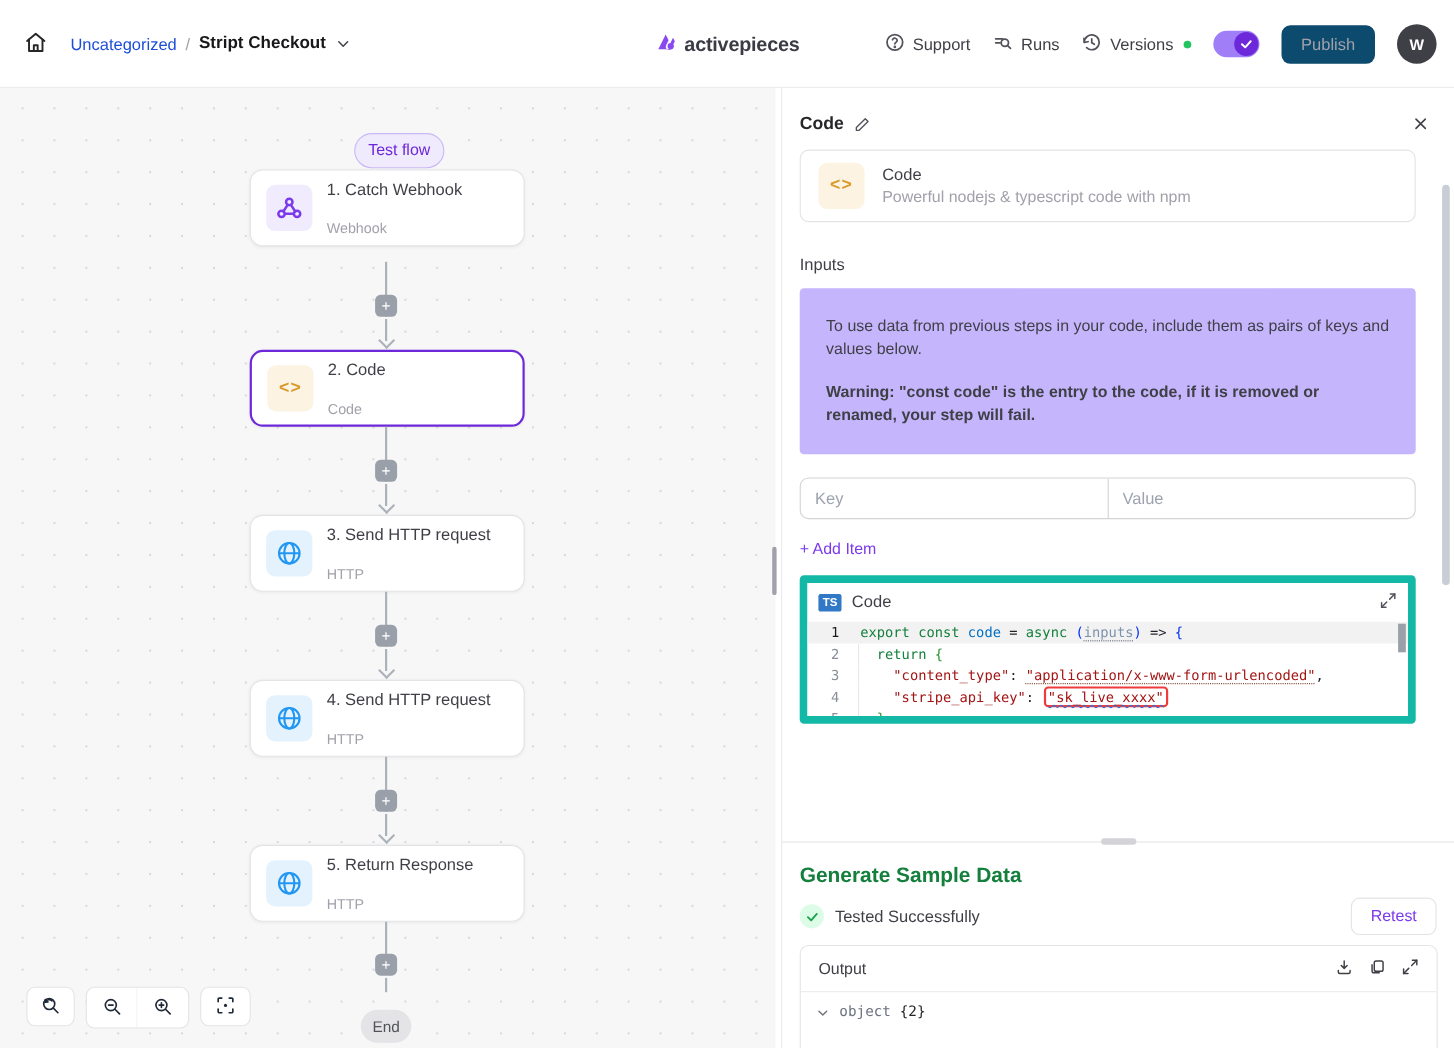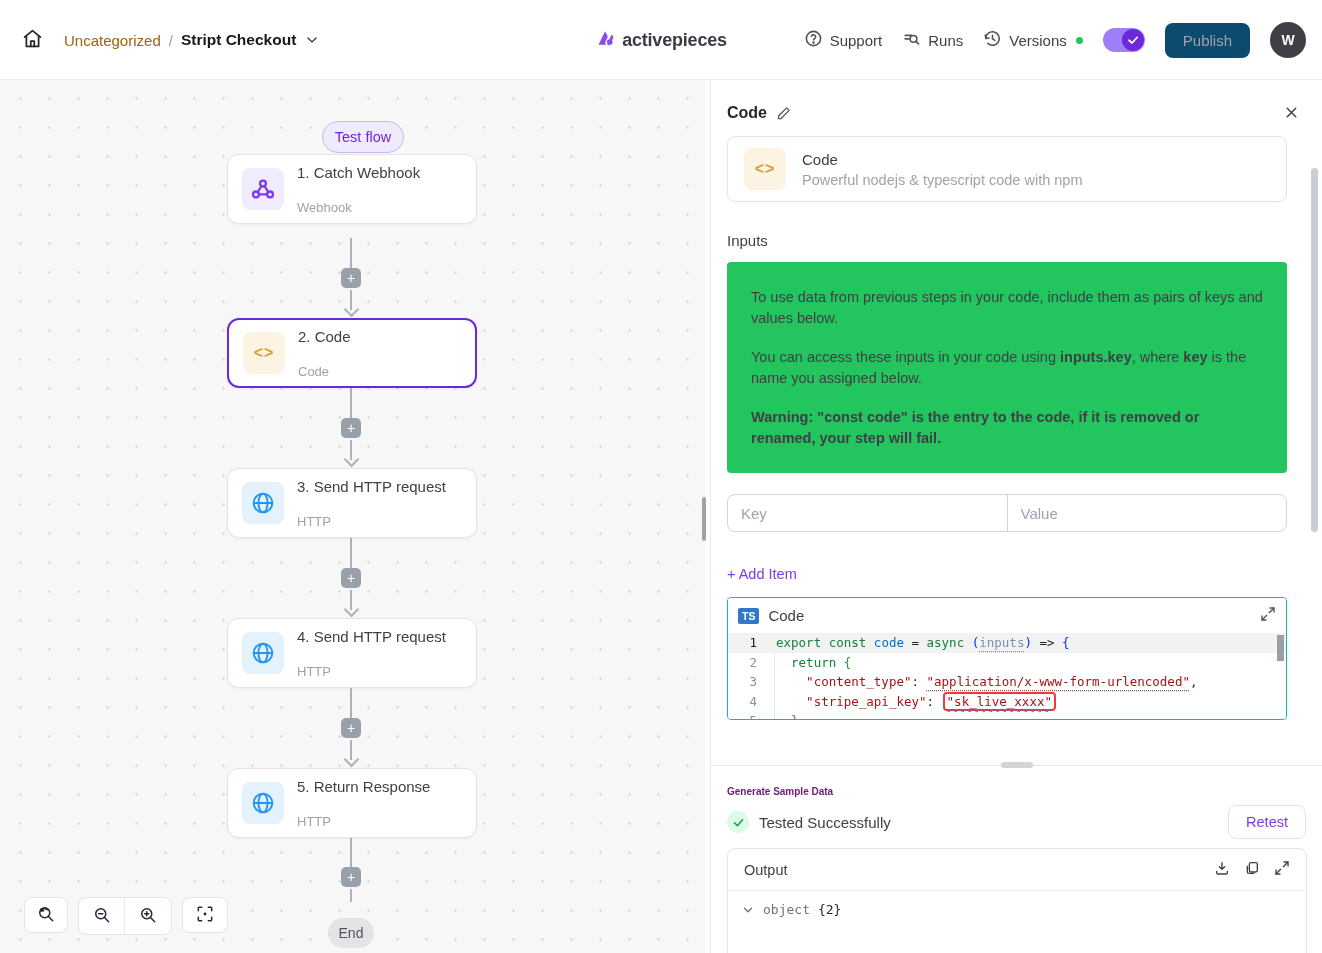--- a/index.html
+++ b/index.html
@@ -6,21 +6,21 @@
   html,body { width:1322px; height:953px; overflow:hidden; background:#fff;
     font-family:"Liberation Sans", sans-serif; color:#3f3f46; }
 
   
   .header { position:absolute; top:0; left:0; width:1322px; height:80px; background:#fff;
     border-bottom:1px solid #ededf0; z-index:5; }
   .hdr-left { position:absolute; left:14px; top:0; height:80px; display:flex; align-items:center; gap:14px; }
   .icon-btn { width:36px; height:36px; display:flex; align-items:center; justify-content:center;
     border-radius:8px; cursor:pointer; background:transparent; border:none; }
   .breadcrumb { display:flex; align-items:center; gap:8px; font-size:15px; }
-  .bc-category { color:#a16207; }
+  .bc-category { color:#1d4ed8; }
   .bc-sep { color:#a1a1aa; }
   .bc-current { color:#18181b; font-weight:600; font-size:15.5px; }
   .logo { position:absolute; left:50%; top:0; transform:translateX(-50%); height:80px;
     display:flex; align-items:center; gap:7px; }
   .logo-text { font-size:18px; font-weight:700; color:#3b3b46; letter-spacing:-0.2px; }
   .hdr-right { position:absolute; right:16px; top:0; height:80px; display:flex; align-items:center; gap:20px; }
   .hdr-item { display:flex; align-items:center; gap:7px; font-size:15px; color:#3f3f46; cursor:pointer; background:none; border:none; font-family:inherit; }
   .green-dot { width:7px; height:7px; border-radius:50%; background:#22c55e; margin-left:2px; }
   .toggle { width:42px; height:24px; border-radius:12px; background:#9f7ef7; position:relative; cursor:pointer; border:none; }
   .toggle-thumb { position:absolute; right:1px; top:1px; width:22px; height:22px; border-radius:50%;
@@ -72,38 +72,38 @@
     border-left:1px solid #ebebee; }
   .panel-top { position:absolute; top:0; left:0; right:0; height:685px; overflow:hidden; padding:24px 36px 0 16px; }
   .panel-title-row { display:flex; align-items:center; gap:9px; position:relative; }
   .panel-title { font-size:16px; font-weight:700; color:#27272a; }
   .close-x { position:absolute; right:-14px; top:0; background:none; border:none; cursor:pointer; color:#3f3f46; }
   .piece-card { margin-top:14px; width:560px; border:1px solid #e4e4e7; border-radius:8px;
     padding:11px 16px; display:flex; align-items:center; gap:16px; }
   .piece-name { font-size:15px; color:#3f3f46; }
   .piece-desc { font-size:14.5px; color:#a1a1aa; margin-top:4px; }
   .inputs-label { margin-top:30px; font-size:15px; color:#3f3f46; }
-  .info-box { margin-top:13px; width:560px; background:#22c55e; border-radius:4px; padding:25px 24px; }
+  .info-box { margin-top:13px; width:560px; background:#c4b5fd; border-radius:4px; padding:25px 24px; }
   .info-box p { font-size:14.5px; line-height:1.42; color:#3f3f46; }
   .info-box p + p { margin-top:19px; }
   .kv-group { margin-top:21px; width:560px; height:38px; border:1px solid #d4d4d8; border-radius:8px;
     display:flex; overflow:hidden; background:#fff; }
   .kv-group input { flex:1; border:none; outline:none; font-size:15px; padding:0 13px;
     font-family:inherit; color:#3f3f46; background:transparent; }
   .kv-group input::placeholder { color:#9ca3af; }
   .kv-div { width:1px; background:#d4d4d8; }
-  .add-item { margin-top:34px; color:#7c3aed; font-size:14.5px; background:none; border:none;
+  .add-item { margin-top:20px; color:#7c3aed; font-size:14.5px; background:none; border:none;
     cursor:pointer; font-family:inherit; display:block; }
   .askai-row { margin-top:12px; width:560px; display:flex; justify-content:flex-end; }
   .askai-btn { display:flex; align-items:center; gap:9px; border:1px solid #e4e4e7; background:#fff;
     border-radius:8px; padding:7px 14px; cursor:pointer; font-family:inherit; }
   .askai-label { color:#7c3aed; font-size:14.5px; }
 
   
-  .code-block { margin-top:15px; width:560px; border:1px solid #14b8a6; border-radius:4px; overflow:hidden; }
+  .code-block { margin-top:15px; width:560px; border:7px solid #14b8a6; border-radius:4px; overflow:hidden; }
   .code-header { display:flex; align-items:center; gap:9px; padding:8px 10px; background:#fff; }
   .ts-badge { background:#3178c6; color:#fff; font-size:10.5px; font-weight:700; padding:2px 4px; border-radius:2px; }
   .code-header-title { font-size:15px; color:#3f3f46; flex:1; }
   .code-expand { background:none; border:none; cursor:pointer; color:#52525b; }
   .code-body { position:relative; height:86px; background:#fff; overflow:hidden;
     font-family:"DejaVu Sans Mono", monospace; font-size:12.5px; line-height:19.5px; }
   .code-line { display:flex; white-space:pre; }
   .code-line.active { background:#f2f2f2; }
   .line-no { width:46px; flex:none; text-align:right; padding-right:17px; color:#8a8f98; }
   .code-line.active .line-no { color:#1b1b1b; }
@@ -117,21 +117,21 @@
   .boxed { border:2px solid #ee3b3b; border-radius:4px; padding:0 2px; margin-left:1px; }
   .editor-scrollbar { position:absolute; right:2px; top:2px; width:7px; height:26px; background:#9aa0a8; }
   .panel-scrollbar { position:absolute; right:4px; top:88px; width:7px; height:364px;
     background:#c9ced6; border-radius:4px; }
 
   
   .test-panel { position:absolute; left:710px; top:765px; width:612px; height:188px; background:#fff;
     border-left:1px solid #ebebee; border-top:1px solid #e6e6ea; padding:20px 16px 0 16px; }
   .drag-handle { position:absolute; left:50%; top:-4px; transform:translateX(-50%); width:32px; height:6px;
     background:#d4d4d8; border-radius:3px; cursor:row-resize; }
-  .test-title { font-size:10px; font-weight:700; color:#701a75; }
+  .test-title { font-size:19px; font-weight:700; color:#15803d; }
   .status-row { margin-top:14px; display:flex; align-items:center; gap:10px; position:relative; }
   .check-circle { width:22px; height:22px; border-radius:50%; background:#dcfce7;
     display:flex; align-items:center; justify-content:center; }
   .status-label { font-size:15px; color:#3f3f46; }
   .retest-btn { position:absolute; right:0; top:-6px; border:1px solid #e4e4e7; background:#fff;
     color:#7c3aed; font-size:14.5px; border-radius:8px; padding:8px 17px; cursor:pointer; font-family:inherit; }
   .time-ago { margin-top:8px; font-size:13.5px; color:#71717a; }
   .output-box { margin-top:15px; width:580px; border:1px solid #e4e4e7; border-radius:8px 8px 0 0;
     height:120px; overflow:hidden; }
   .output-header { display:flex; align-items:center; padding:11px 16px; border-bottom:1px solid #ececf0; }
@@ -379,21 +379,20 @@
       <span>
         <div class="piece-name">Code</div>
         <div class="piece-desc">Powerful nodejs &amp; typescript code with npm</div>
       </span>
     </div>
 
     <div class="inputs-label">Inputs</div>
 
     <div class="info-box">
       <p>To use data from previous steps in your code, include them as pairs of keys and values below.</p>
-      <p><span>You can access these inputs in your code using </span><b>inputs.key</b><span>, where </span><b>key</b><span> is the name you assigned below.</span></p>
       <p><b>Warning: "const code" is the entry to the code, if it is removed or renamed, your step will fail.</b></p>
     </div>
 
     <div class="kv-group">
       <input placeholder="Key" style="">
       <div class="kv-div"></div>
       <input placeholder="Value" style="">
     </div>
 
     <button class="add-item">+ Add Item</button>

